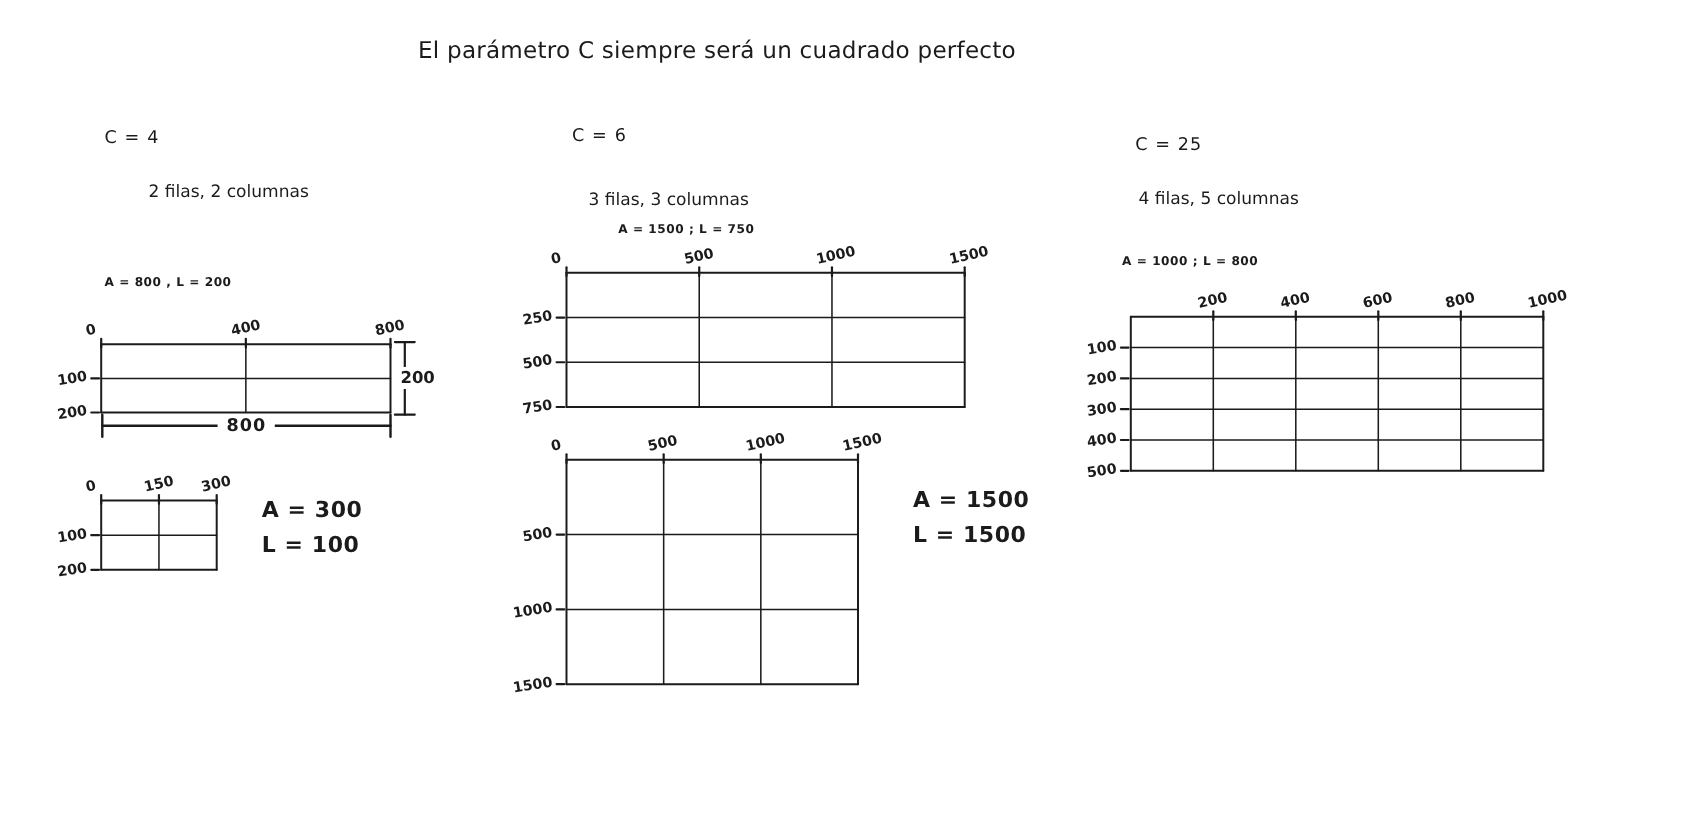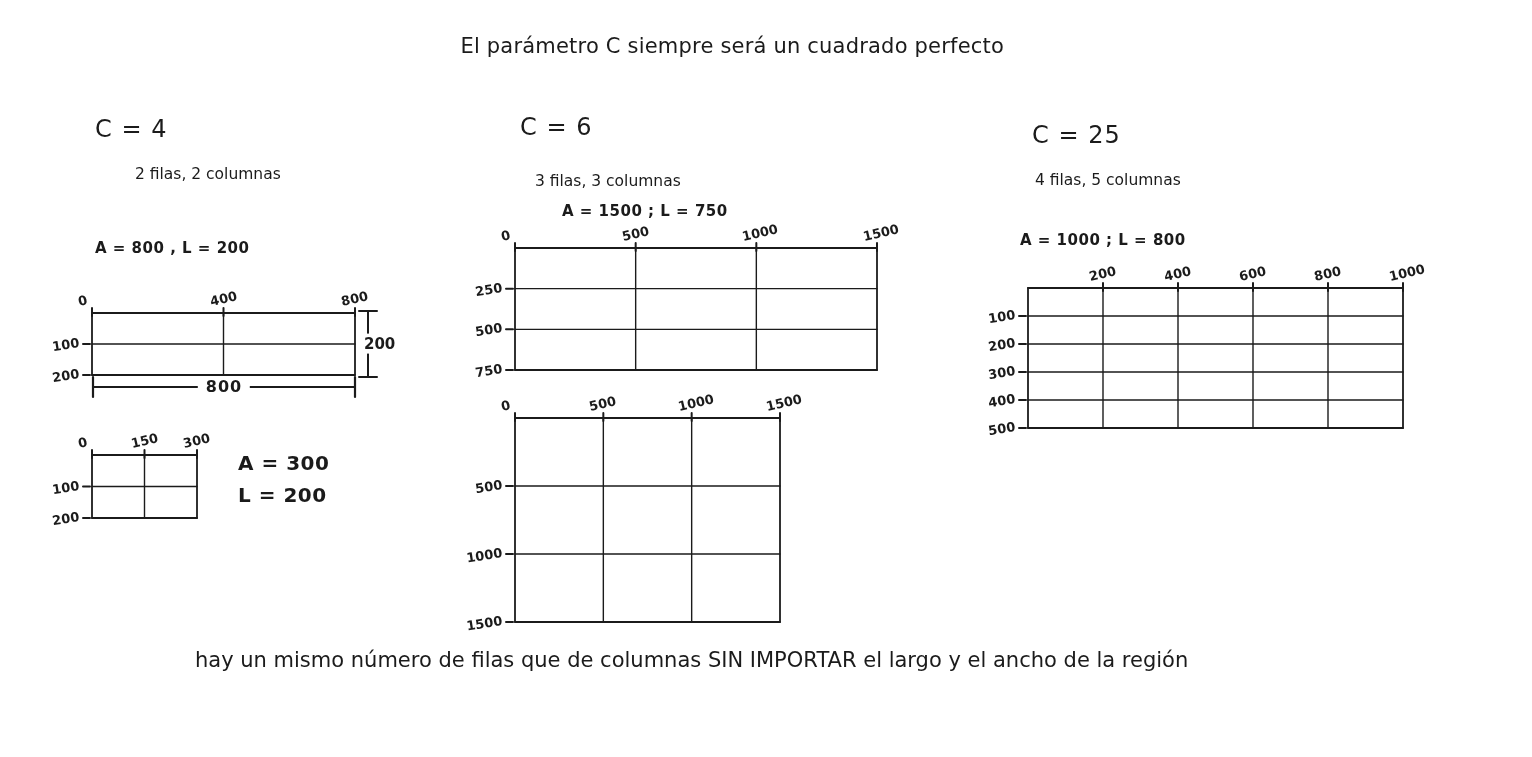--- a/index.html
+++ b/index.html
@@ -1,25 +1,25 @@
 <!DOCTYPE html>
 <html><head>
 <meta charset="utf-8">
 <style>
   html,body{margin:0;padding:0;background:#ffffff;}
   body{font-family:"DejaVu Sans", sans-serif; color:#1b1b1b;}
   .canvas{position:relative;width:1532px;height:757px;background:#ffffff;overflow:hidden;}
 
   .abs{position:absolute;white-space:nowrap;}
 
-  .title{left:380px;top:34px;width:624px;text-align:right;font-size:21px;letter-spacing:.2px;}
-
-  .c-label{font-size:24px;letter-spacing:1px;}
+  .title{left:380px;top:34px;width:624px;text-align:left;font-size:21px;letter-spacing:.2px;}
+
+  .c-label{font-size:16px;letter-spacing:1px;}
   .dims-label{font-size:15.5px;}
-  .params-label{font-size:15px;font-weight:bold;letter-spacing:.5px;}
+  .params-label{font-size:11px;font-weight:bold;letter-spacing:.5px;}
 
   
   .grid{position:absolute;}
   .grid-c4-main  {left:92px;  top:313px; width:263px; height:62px;}
   .grid-c4-small {left:92px;  top:455px; width:105px; height:63px;}
   .grid-c9-wide  {left:515px; top:248px; width:362px; height:122px;}
   .grid-c9-square{left:515px; top:418px; width:265px; height:204px;}
   .grid-c25-main {left:1028px;top:288px; width:375px; height:140px;}
   .grid-svg{position:absolute;left:0;top:0;overflow:visible;}
 
@@ -45,21 +45,21 @@
 </style>
 </head>
 <body>
 
 <div class="canvas">
 
   <div class="abs title">El parámetro C siempre será un cuadrado perfecto</div>
 
   <div class="abs c-label" style="left:95px;top:115px;">C = 4</div>
   <div class="abs dims-label" style="left:135px;top:165px;">2 filas, 2 columnas</div>
-  <div class="abs params-label" style="left:95px;top:239px;">A = 800 ,   L = 200</div>
+  <div class="abs params-label" style="left:95px;top:250px;">A = 800 ,   L = 200</div>
 
   <div class="grid grid-c4-main">
       <span class="xtick" style="left: -12px;">0</span>
       <span class="xtick" style="left: 119.5px;">400</span>
       <span class="xtick" style="left: 251px;">800</span>
       <span class="ytick" style="top: 22px;">100</span>
       <span class="ytick" style="top: 53px;">200</span>
       <svg width="263" height="62" class="grid-svg">
         <line x1="0" y1="0" x2="0" y2="62" stroke="#1b1b1b" stroke-width="1.8" stroke-linecap="round"></line>
         <line x1="131.5" y1="0" x2="131.5" y2="62" stroke="#1b1b1b" stroke-width="1.4" stroke-linecap="round"></line>
@@ -109,21 +109,21 @@
         <line x1="0" y1="-5" x2="0" y2="3" stroke="#1b1b1b" stroke-width="2" stroke-linecap="round"></line>
         <line x1="52.5" y1="-5" x2="52.5" y2="3" stroke="#1b1b1b" stroke-width="2" stroke-linecap="round"></line>
         <line x1="105" y1="-5" x2="105" y2="3" stroke="#1b1b1b" stroke-width="2" stroke-linecap="round"></line>
         <line x1="-9" y1="31.5" x2="-2" y2="31.5" stroke="#1b1b1b" stroke-width="2" stroke-linecap="round"></line>
         <line x1="-9" y1="63" x2="-2" y2="63" stroke="#1b1b1b" stroke-width="2" stroke-linecap="round"></line>
       </svg>
     </div>
 
   <div class="abs pair pair-c4">
     <div>A = 300</div>
-    <div>L = 200</div>
+    <div>L = 100</div>
   </div>
 
   <div class="abs c-label" style="left:520px;top:113px;">C = 6</div>
   <div class="abs dims-label" style="left:535px;top:172px;">3 filas, 3 columnas</div>
   <div class="abs params-label" style="left:562px;top:202px;">A = 1500 ;   L = 750</div>
 
   <div class="grid grid-c9-wide">
       <span class="xtick" style="left: -12px;">0</span>
       <span class="xtick" style="left: 108.667px;">500</span>
       <span class="xtick" style="left: 229.333px;">1000</span>
@@ -169,20 +169,24 @@
         <line x1="0" y1="-5" x2="0" y2="3" stroke="#1b1b1b" stroke-width="2" stroke-linecap="round"></line>
         <line x1="88.33333333333333" y1="-5" x2="88.33333333333333" y2="3" stroke="#1b1b1b" stroke-width="2" stroke-linecap="round"></line>
         <line x1="176.66666666666666" y1="-5" x2="176.66666666666666" y2="3" stroke="#1b1b1b" stroke-width="2" stroke-linecap="round"></line>
         <line x1="265" y1="-5" x2="265" y2="3" stroke="#1b1b1b" stroke-width="2" stroke-linecap="round"></line>
         <line x1="-9" y1="68" x2="-2" y2="68" stroke="#1b1b1b" stroke-width="2" stroke-linecap="round"></line>
         <line x1="-9" y1="136" x2="-2" y2="136" stroke="#1b1b1b" stroke-width="2" stroke-linecap="round"></line>
         <line x1="-9" y1="204" x2="-2" y2="204" stroke="#1b1b1b" stroke-width="2" stroke-linecap="round"></line>
       </svg>
     </div>
 
+  <div class="abs pair pair-c9">
+    <div>A = 1500</div>
+    <div>L = 1500</div>
+  </div>
 
   <div class="abs c-label" style="left:1032px;top:121px;">C = 25</div>
   <div class="abs dims-label" style="left:1035px;top:171px;">4 filas, 5 columnas</div>
   <div class="abs params-label" style="left:1020px;top:231px;">A = 1000  ;   L = 800</div>
 
   <div class="grid grid-c25-main">
       <span class="xtick" style="left: 63px;">200</span>
       <span class="xtick" style="left: 138px;">400</span>
       <span class="xtick" style="left: 213px;">600</span>
       <span class="xtick" style="left: 288px;">800</span>
@@ -212,16 +216,15 @@
         <line x1="375" y1="-5" x2="375" y2="3" stroke="#1b1b1b" stroke-width="2" stroke-linecap="round"></line>
         <line x1="-9" y1="28" x2="-2" y2="28" stroke="#1b1b1b" stroke-width="2" stroke-linecap="round"></line>
         <line x1="-9" y1="56" x2="-2" y2="56" stroke="#1b1b1b" stroke-width="2" stroke-linecap="round"></line>
         <line x1="-9" y1="84" x2="-2" y2="84" stroke="#1b1b1b" stroke-width="2" stroke-linecap="round"></line>
         <line x1="-9" y1="112" x2="-2" y2="112" stroke="#1b1b1b" stroke-width="2" stroke-linecap="round"></line>
         <line x1="-9" y1="140" x2="-2" y2="140" stroke="#1b1b1b" stroke-width="2" stroke-linecap="round"></line>
       </svg>
     </div>
 
   <div class="abs footer">
-    <div>hay un mismo número de filas que de columnas SIN IMPORTAR el largo y el ancho de la región</div>
   </div>
 
 </div>
 
 </body></html>

